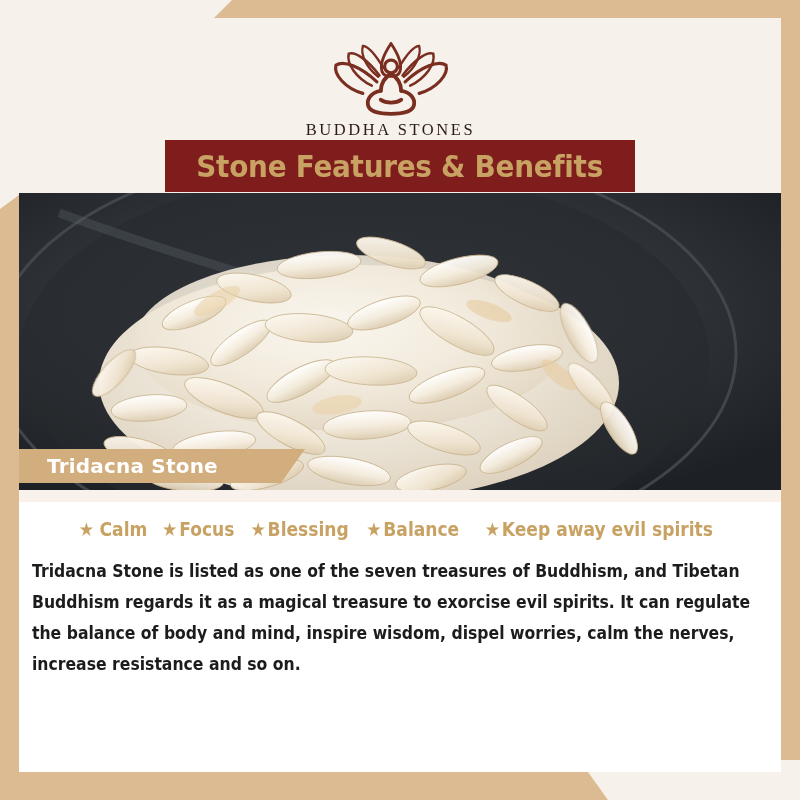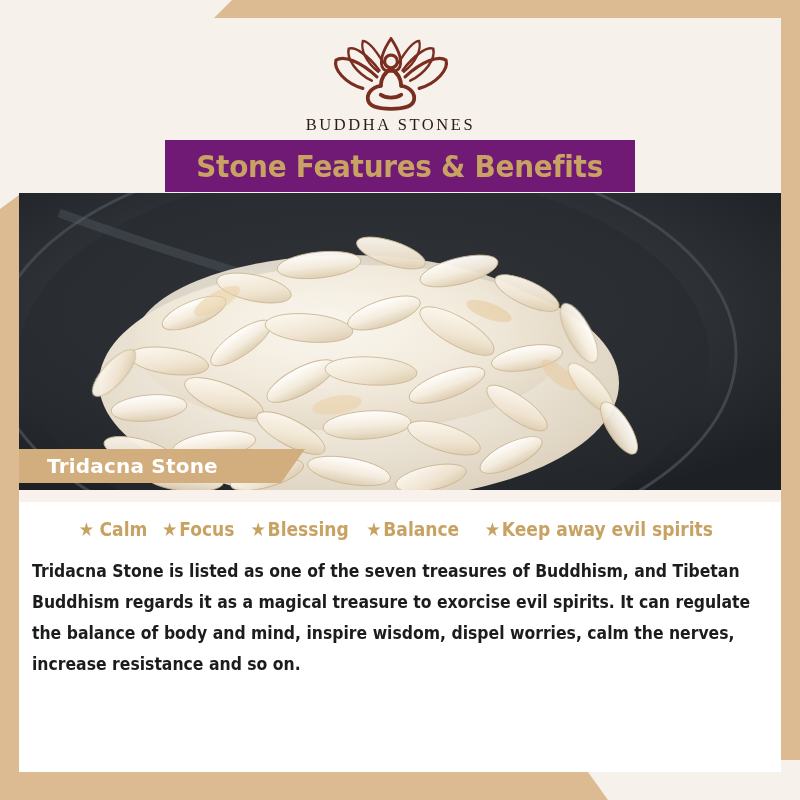--- a/index.html
+++ b/index.html
@@ -49,38 +49,38 @@
 
   
   .header {
     position: absolute;
     top: 18px; left: 0;
     width: 781px; height: 122px;
     background: #f7f1ec;
     display: flex;
     flex-direction: column;
     align-items: center;
-    justify-content: center;
+    justify-content: flex-end;
     padding-top: 8px;
   }
   .logo-mark { width: 128px; height: 82px; display: block; }
   .logo-word {
     font-family: "Liberation Serif", serif;
     font-size: 16.5px;
     letter-spacing: 2.6px;
     color: #2b1a16;
     margin-top: 1px;
   }
 
   
   .title-banner {
     position: absolute;
     left: 165px; top: 140px;
     width: 470px; height: 52px;
-    background: #701a75;
+    background: #7f1d1d;
     display: flex;
     align-items: center;
     justify-content: center;
   }
   .title-text {
     font-family: "DejaVu Sans", sans-serif;
     font-weight: bold;
     font-size: 30px;
     color: #c8a263;
     letter-spacing: -0.3px;

